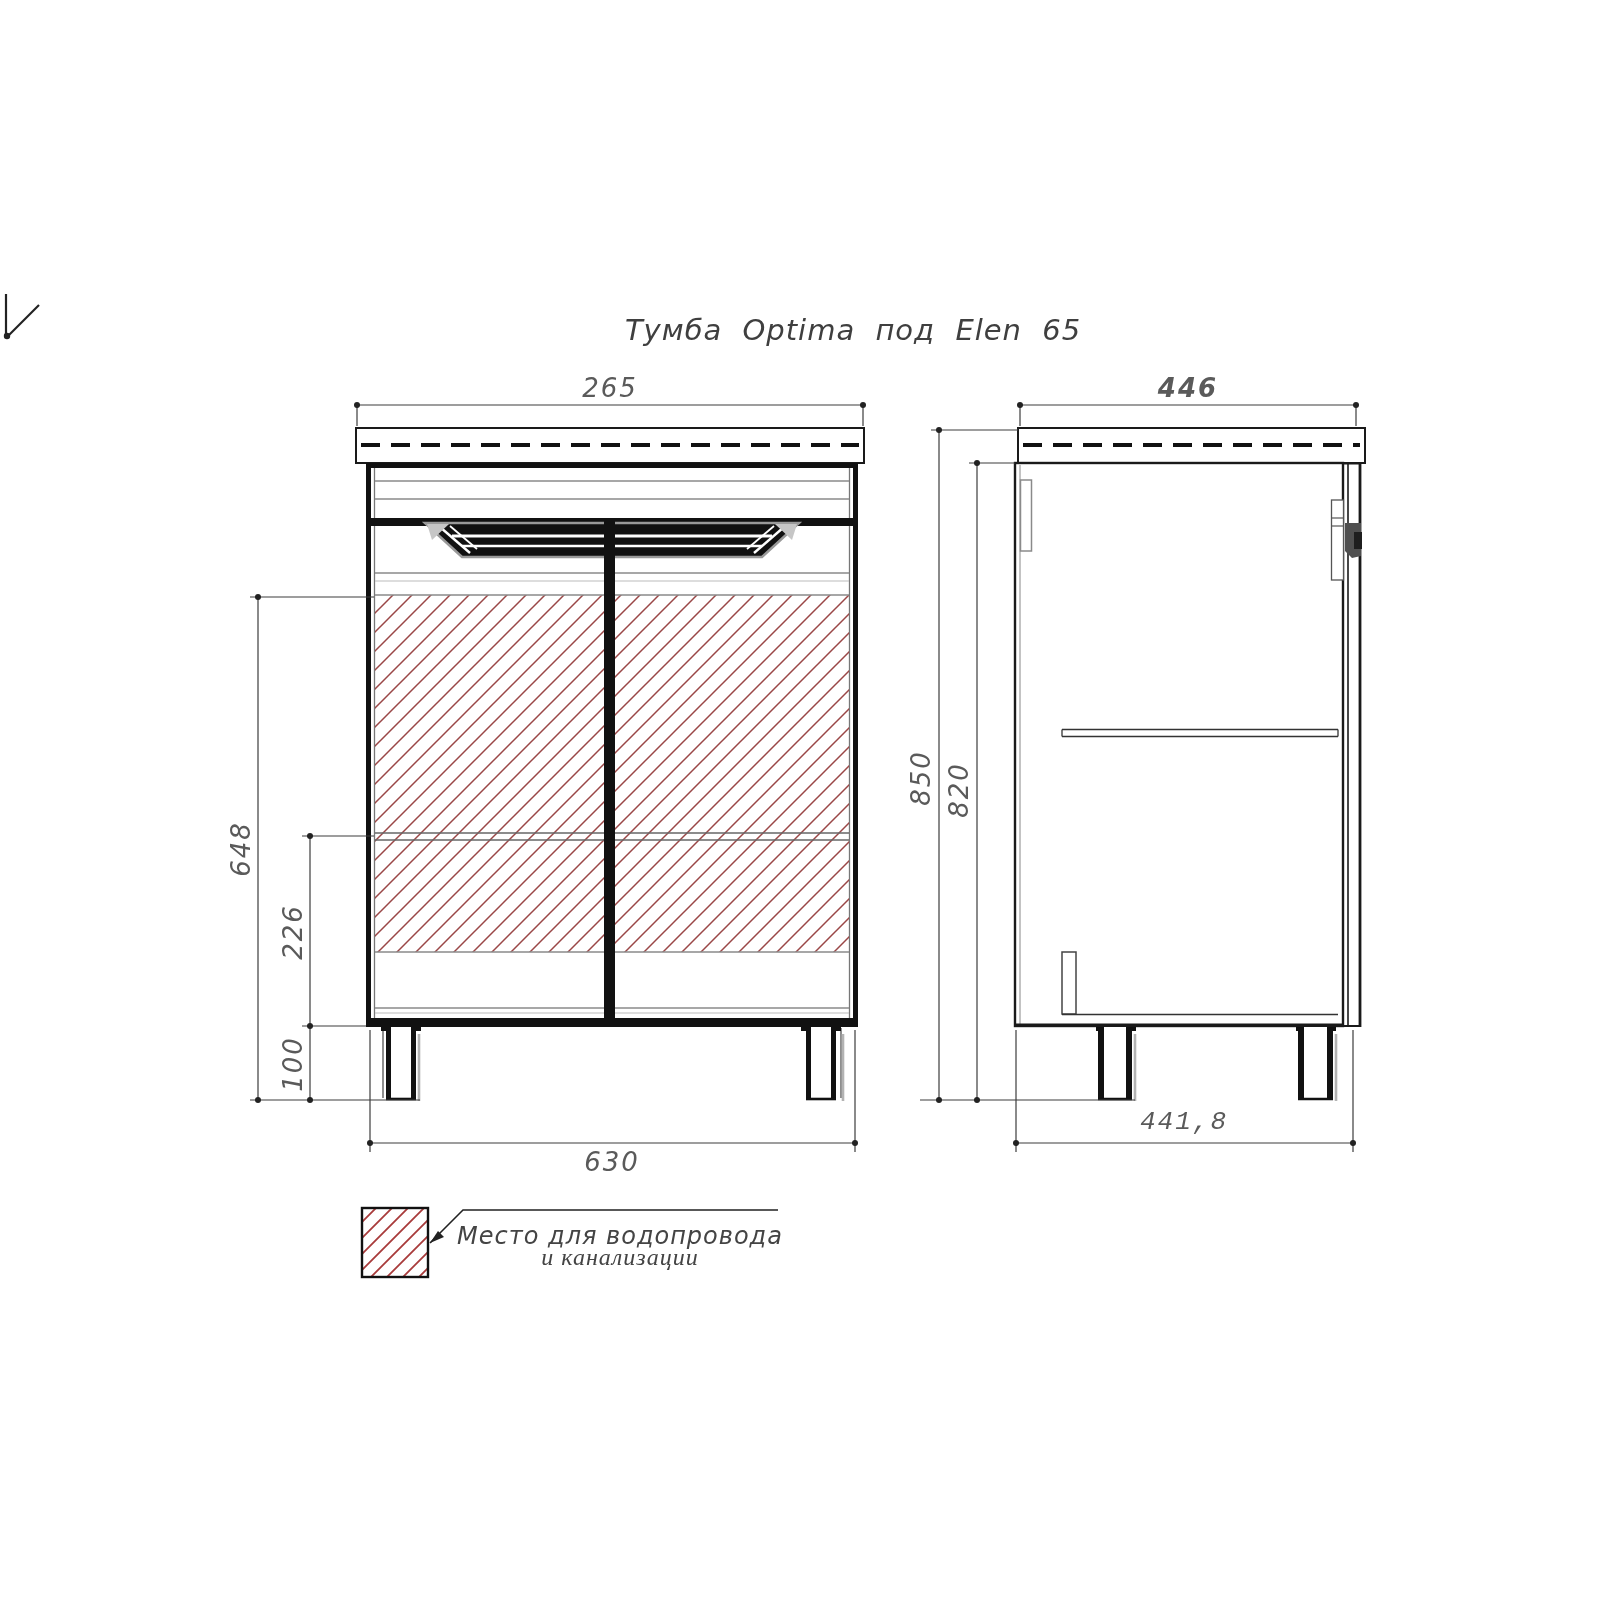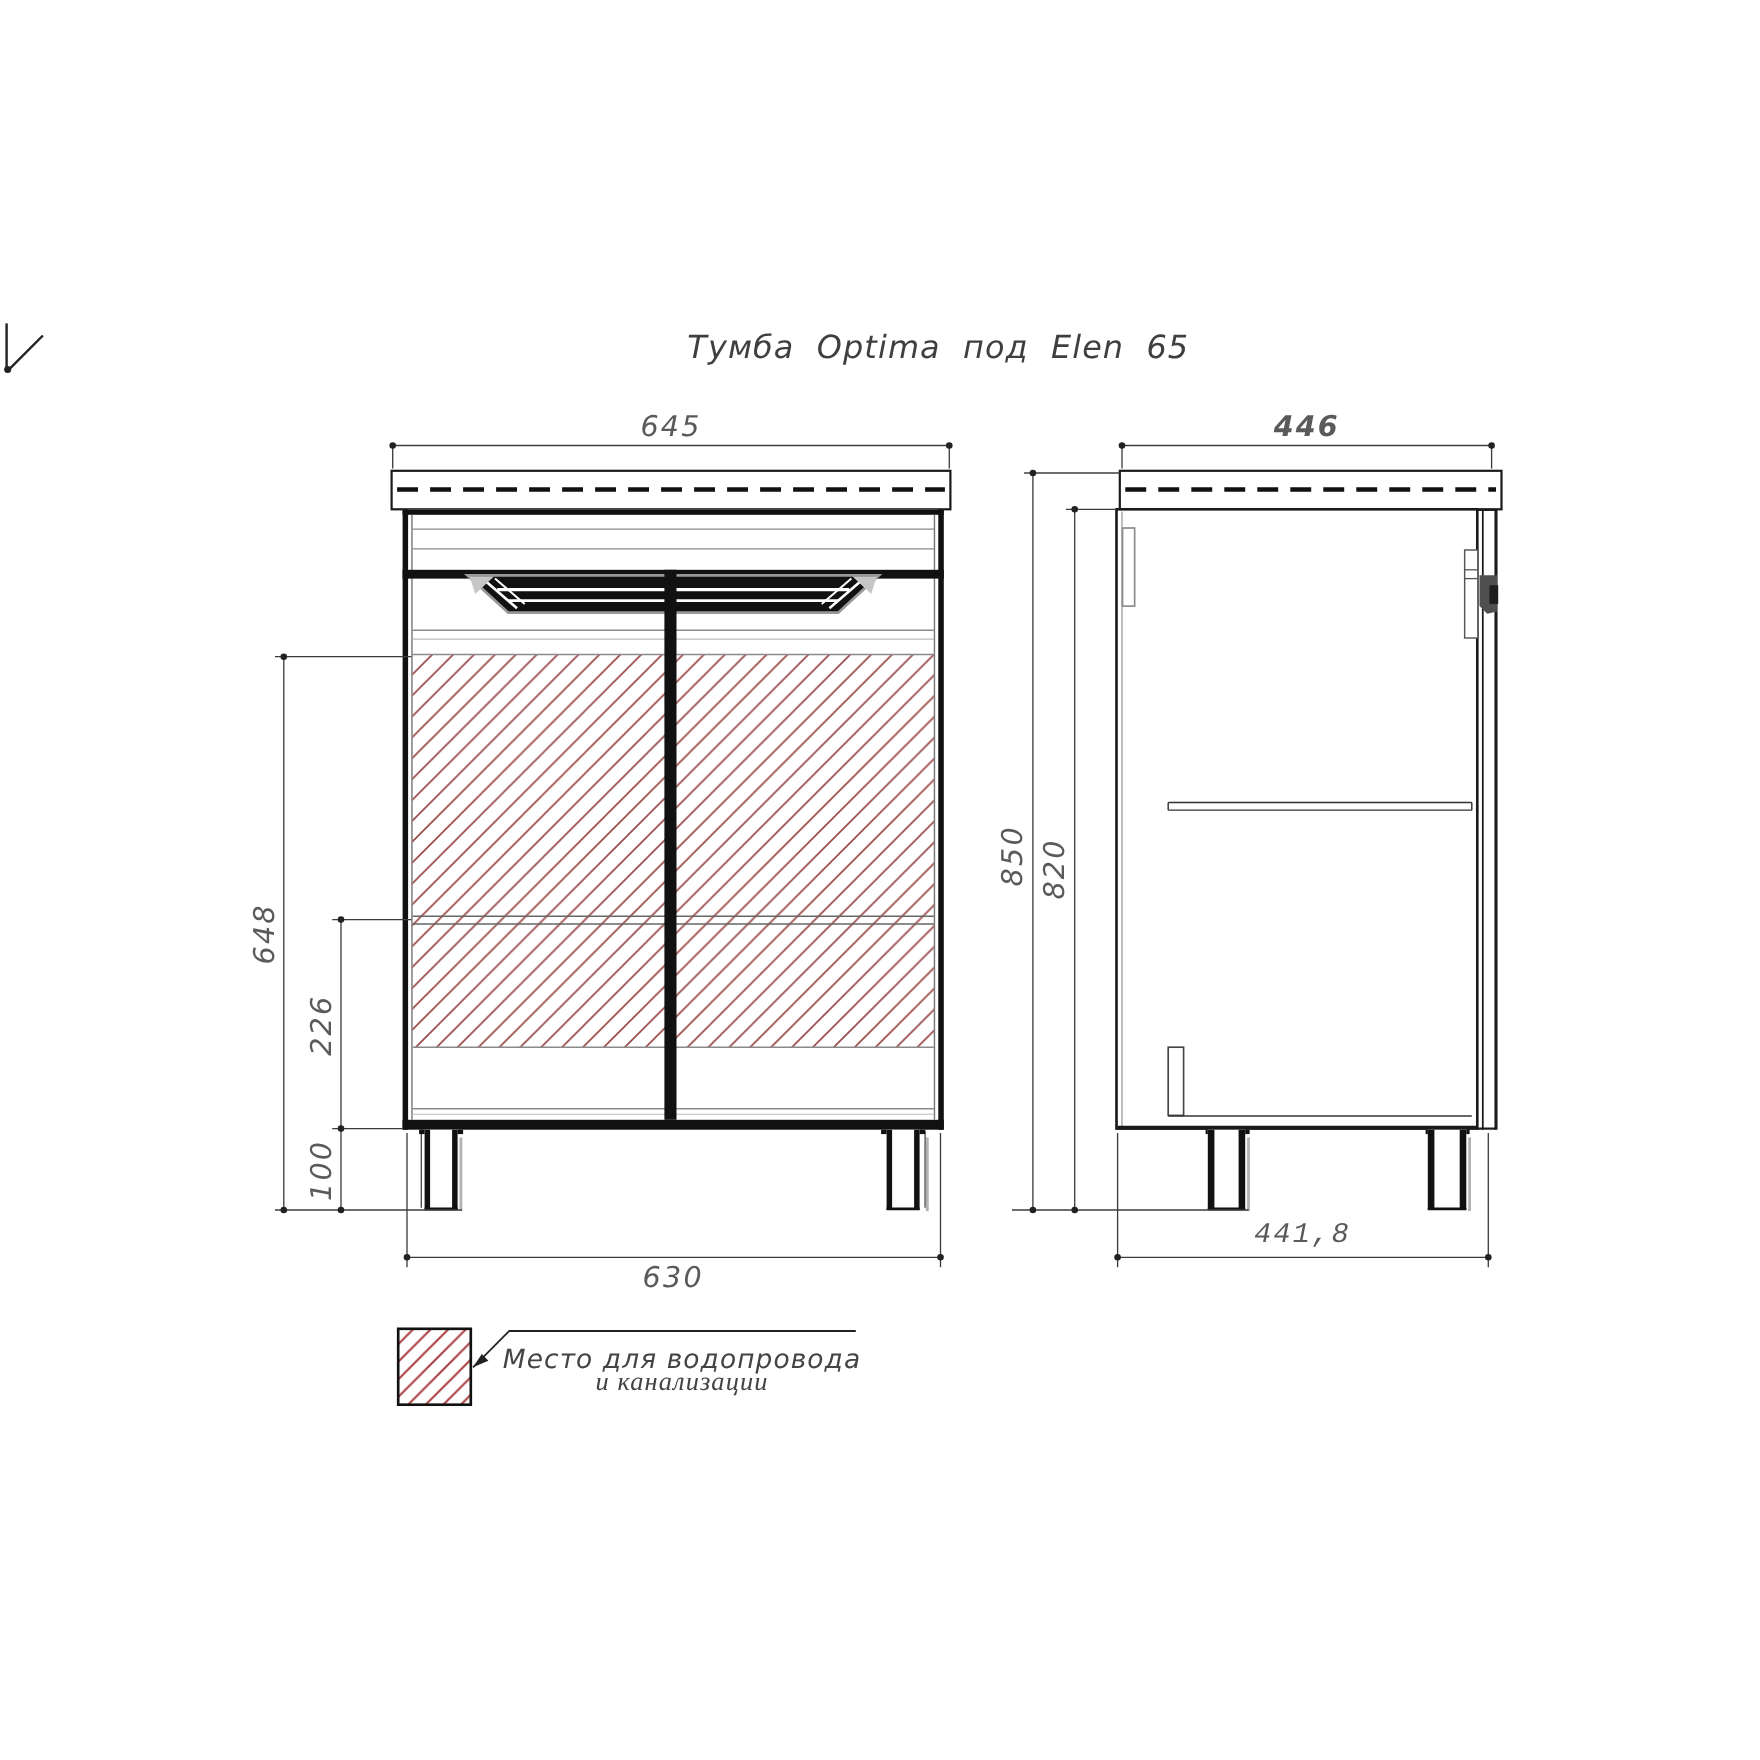--- a/index.html
+++ b/index.html
@@ -233,23 +233,23 @@
     </g>
   </g>
 
   <g>
     <rect x="362" y="1208" width="66" height="69" fill="url(#hatchB)" stroke="#111" stroke-width="2.4"></rect>
     <path d="M430,1243 L463,1210 L778,1210" fill="none" stroke="#222" stroke-width="1.6"></path>
     <polygon points="430,1243 444,1237 438,1231" fill="#222"></polygon>
   </g>
 </svg>
 
-<div class="lbl title" style="left:603px;top:300px;width:500px;">Тумба Optima под Elen 65</div>
-
-<div class="lbl" style="left:560px;top:374px;width:100px;">645</div>
+<div class="lbl title" style="left:603px;top:315px;width:500px;">Тумба Optima под Elen 65</div>
+
+<div class="lbl" style="left:560px;top:374px;width:100px;">265</div>
 
 <div class="lbl" style="left:1138px;top:374px;width:100px;font-weight:bold;">446</div>
 
 <div class="lbl" style="left:562px;top:1148px;width:100px;">630</div>
 
 <div class="lbl" style="left:1124px;top:1108px;width:120px;font-family:Liberation Mono, monospace;">441,8</div>
 
 <div class="lbl rot" style="left:181px;top:835px;width:120px;">648</div>
 
 <div class="lbl rot" style="left:233px;top:918px;width:120px;">226</div>

